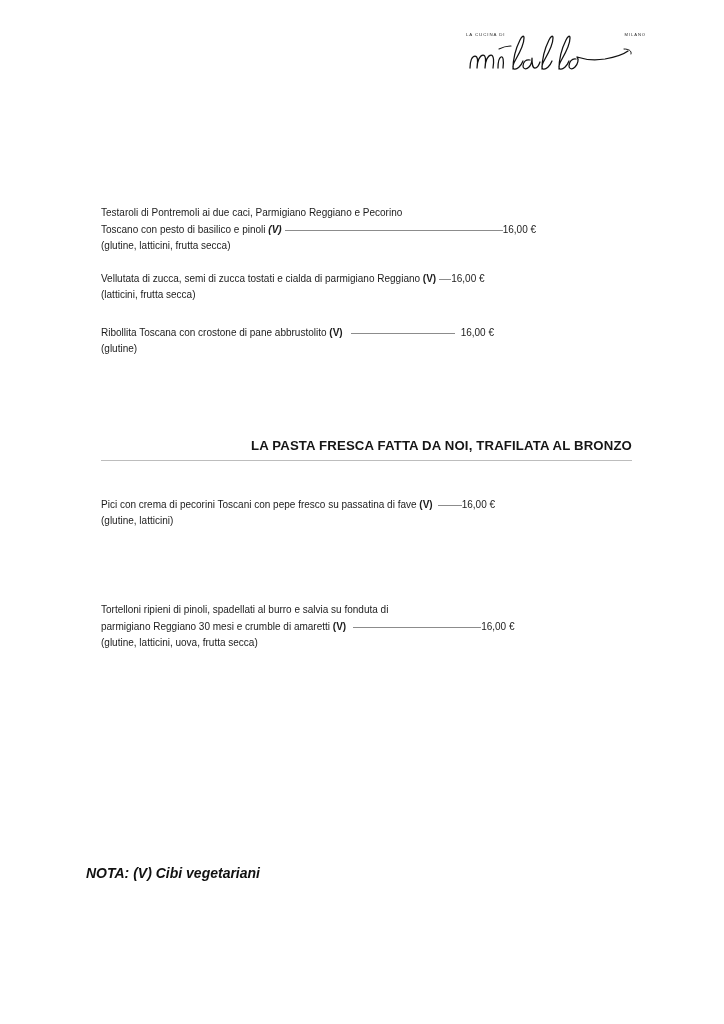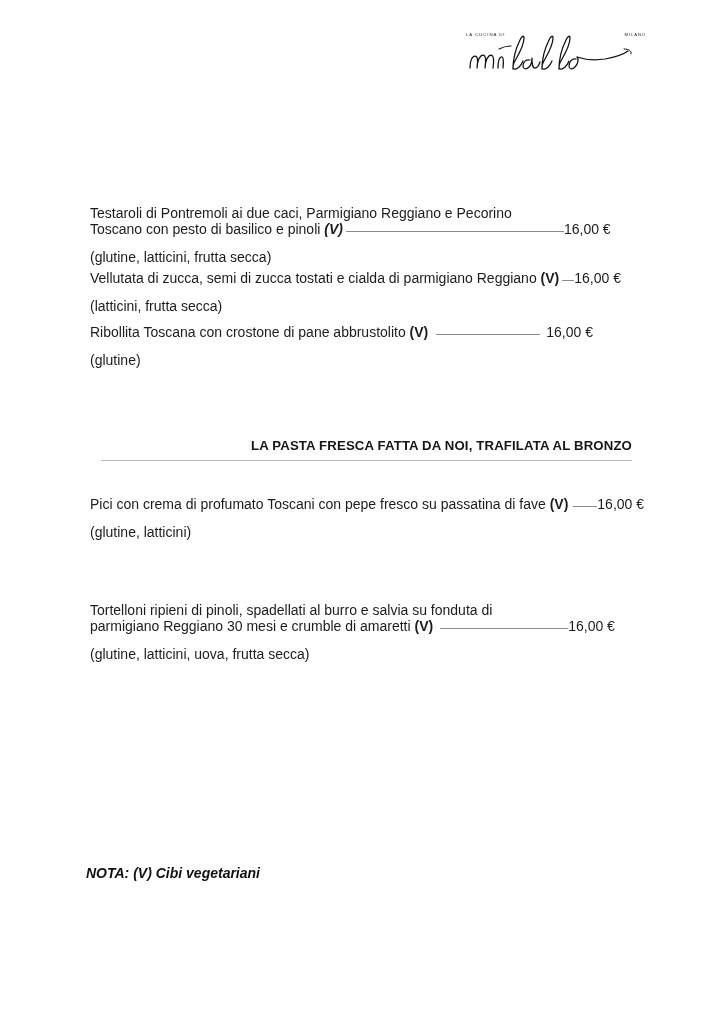--- a/index.html
+++ b/index.html
@@ -76,23 +76,23 @@
   }
   .section-rule {
     height: 1px;
     background: #bdbdbd;
     width: 531px;
   }
 
   
   .dish {
     position: absolute;
-    left: 90px;
+    left: 101px;
     width: 531px;
-    font-size: 14px;
+    font-size: 10px;
     line-height: 16.2px;
     color: #1c1c1c;
   }
   .dish-line {
     white-space: nowrap;
   }
   .veg {
     font-weight: bold;
   }
   .veg.italic {
@@ -103,21 +103,20 @@
     vertical-align: 2px;
     border-bottom: 1px solid #8c8c8c;
     height: 9px;
     margin: 0 0px 0 3px;
   }
   .price {
     white-space: nowrap;
   }
   .allergens {
     white-space: nowrap;
-    margin-top: 12px;
   }
 
   
   .note {
     position: absolute;
     left: 86px;
     font-size: 14px;
     font-weight: bold;
     font-style: italic;
     color: #111111;
@@ -170,21 +169,21 @@
     <div class="dish-line"><span>Ribollita Toscana con crostone di pane abbrustolito</span><span>&nbsp;</span><span class="veg">(V)</span><span class="leader" style="width:104px;margin-left:8px;margin-right:6px;"></span><span class="price">16,00 €</span></div>
     <div class="allergens">(glutine)</div>
   </div>
 
   <div class="section" style="top:438px;text-align:right;">
     <div class="section-title">LA PASTA FRESCA FATTA DA NOI, TRAFILATA AL BRONZO</div>
     <div class="section-rule"></div>
   </div>
 
   <div class="dish" style="top:496px;">
-    <div class="dish-line"><span>Pici con crema di profumato Toscani con pepe fresco su passatina di fave</span><span>&nbsp;</span><span class="veg">(V)</span><span class="leader" style="width:24px;margin-left:5px;"></span><span class="price">16,00 €</span></div>
+    <div class="dish-line"><span>Pici con crema di pecorini Toscani con pepe fresco su passatina di fave</span><span>&nbsp;</span><span class="veg">(V)</span><span class="leader" style="width:24px;margin-left:5px;"></span><span class="price">16,00 €</span></div>
     <div class="allergens">(glutine, latticini)</div>
   </div>
 
 
   <div class="dish" style="top:602px;">
     <div class="dish-line">Tortelloni ripieni di pinoli, spadellati al burro e salvia su fonduta di</div>
     <div class="dish-line"><span>parmigiano Reggiano 30 mesi e crumble di amaretti</span><span>&nbsp;</span><span class="veg">(V)</span><span class="leader" style="width:128px;margin-left:7px;"></span><span class="price">16,00 €</span></div>
     <div class="allergens">(glutine, latticini, uova, frutta secca)</div>
   </div>
 

